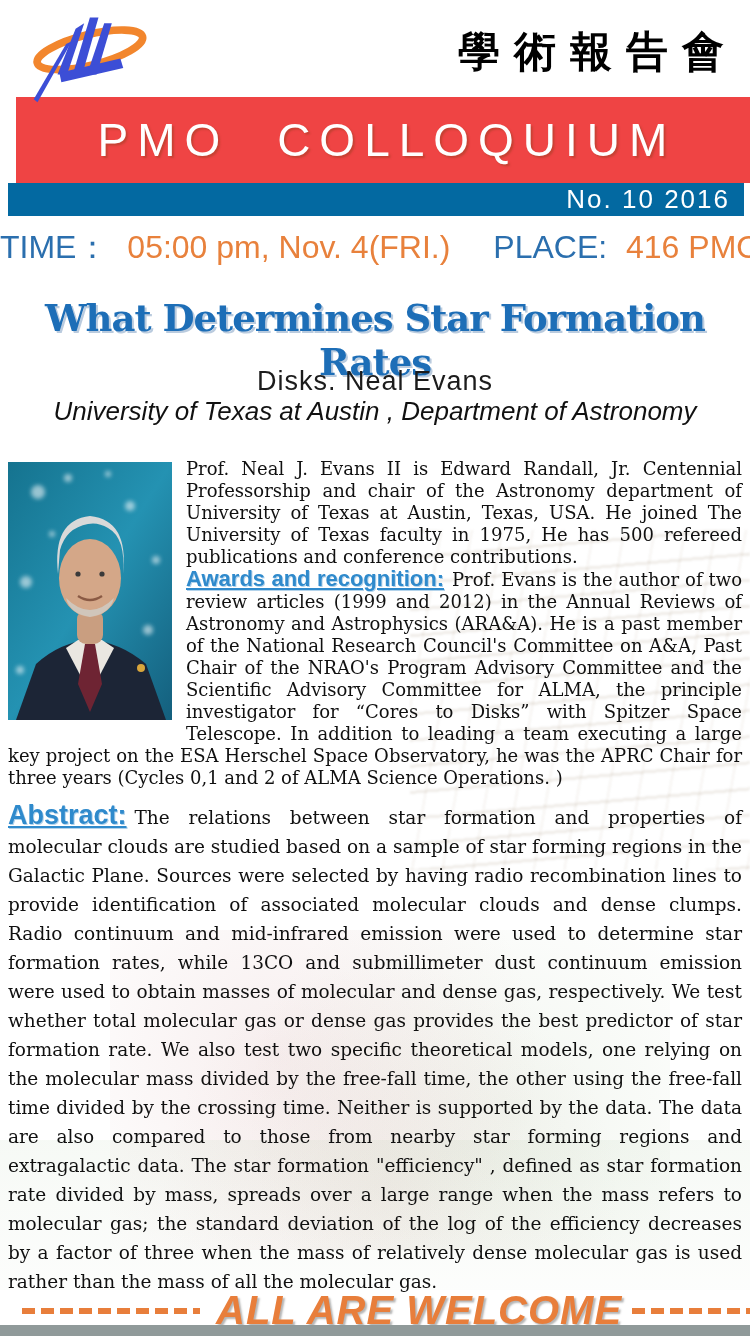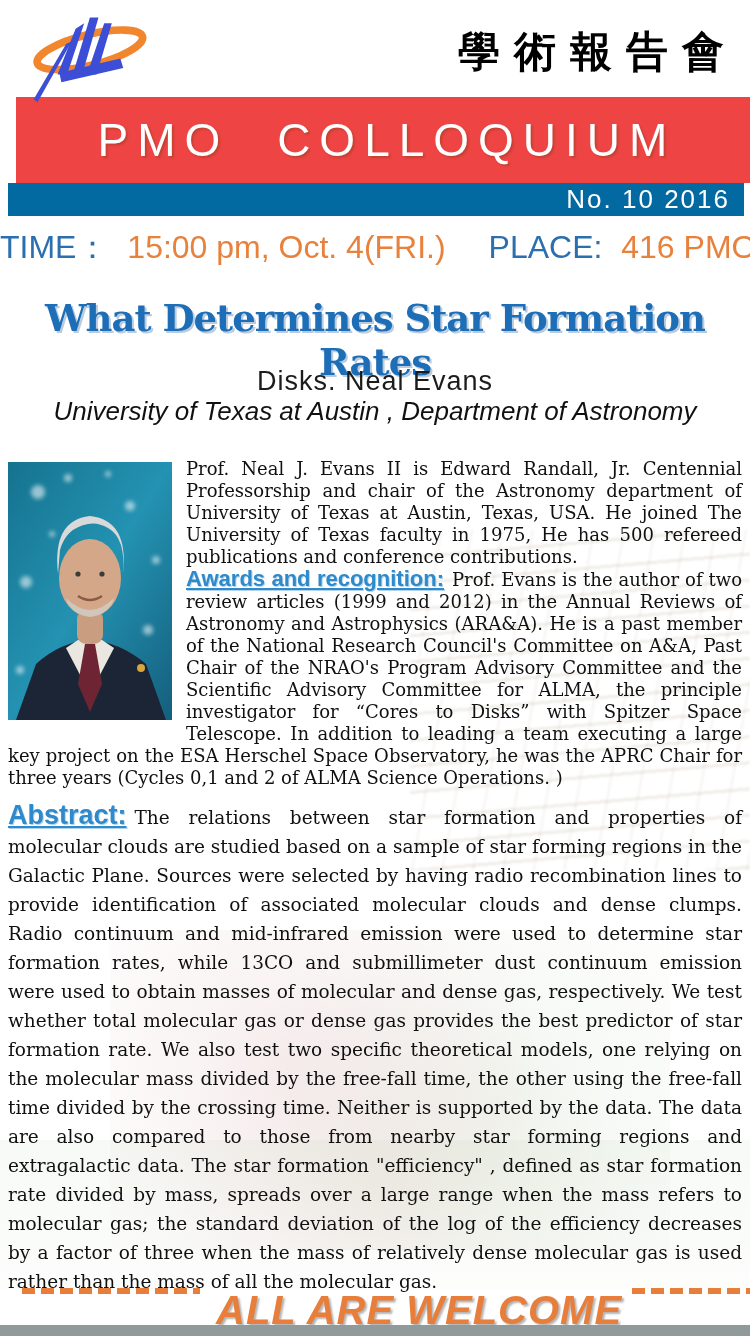--- a/index.html
+++ b/index.html
@@ -95,21 +95,21 @@
     font-family:"Liberation Sans",sans-serif;font-weight:bold;
     color:#2F8ACC;margin-right:8px;
     text-shadow:1px 1px 0 rgba(160,200,230,0.8);
     text-decoration:underline;
   }
   .awards-label{font-size:22px;}
   .abstract-label{font-size:27px;}
   
   .footer{
     position:absolute;left:0;top:1288px;width:750px;z-index:1;
-    display:flex;box-sizing:border-box;
+    display:flex;align-items:center;box-sizing:border-box;
     padding-left:22px;padding-right:0;
   }
   .dash-line{
     height:6px;
     background:repeating-linear-gradient(90deg,#E87E3B 0 13px, transparent 13px 19px);
   }
   .dash-left{width:178px;margin-right:16px;}
   .dash-right{flex:1;margin-left:10px;}
   .welcome{
     color:#E87E3B;font-size:40px;font-style:italic;font-weight:bold;
@@ -149,21 +149,21 @@
   <div class="banner">
     <span>PMO COLLOQUIUM</span>
   </div>
 
   <div class="issue-bar">
     <span>No. 10 2016</span>
   </div>
 
   <div class="time-line">
     <span class="blue lbl">TIME：</span>
-    <span class="orange val1">15:00  pm, Oct. 4(FRI.)</span>
+    <span class="orange val1">05:00  pm, Nov. 4(FRI.)</span>
     <span class="blue lbl">PLACE:</span>
     <span class="orange">416 PMO</span>
   </div>
 
   <div class="talk-title">What Determines Star Formation Rates</div>
   <div class="speaker">Disks. Neal Evans</div>
   <div class="affiliation">University of Texas at Austin , Department of Astronomy</div>
 
   <div class="content">
     <div class="photo">

